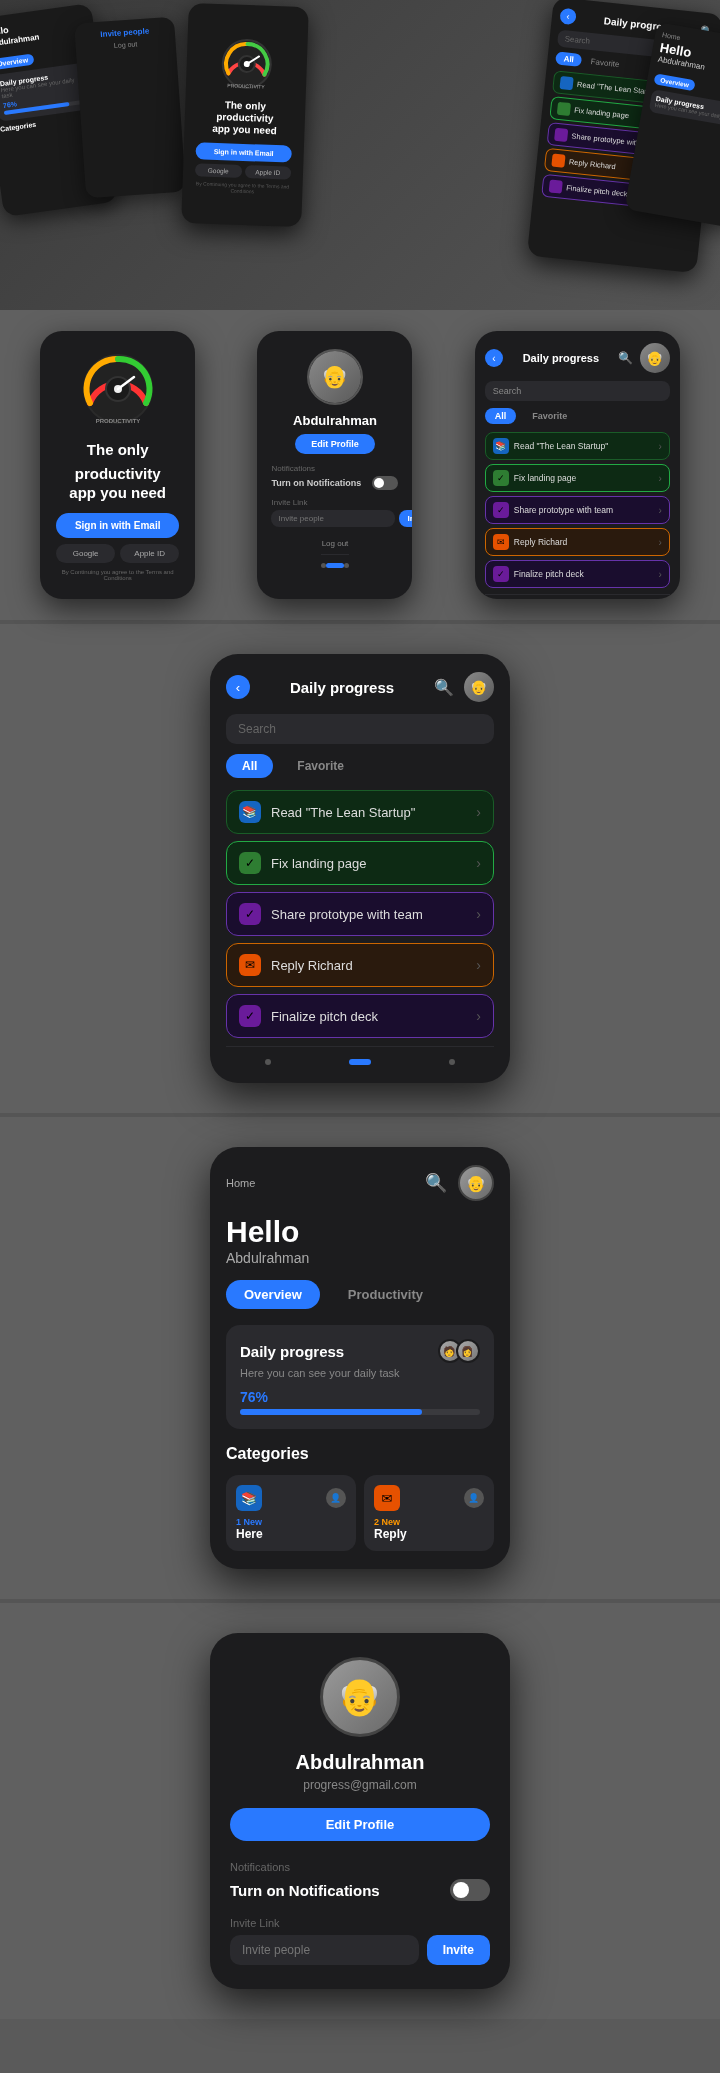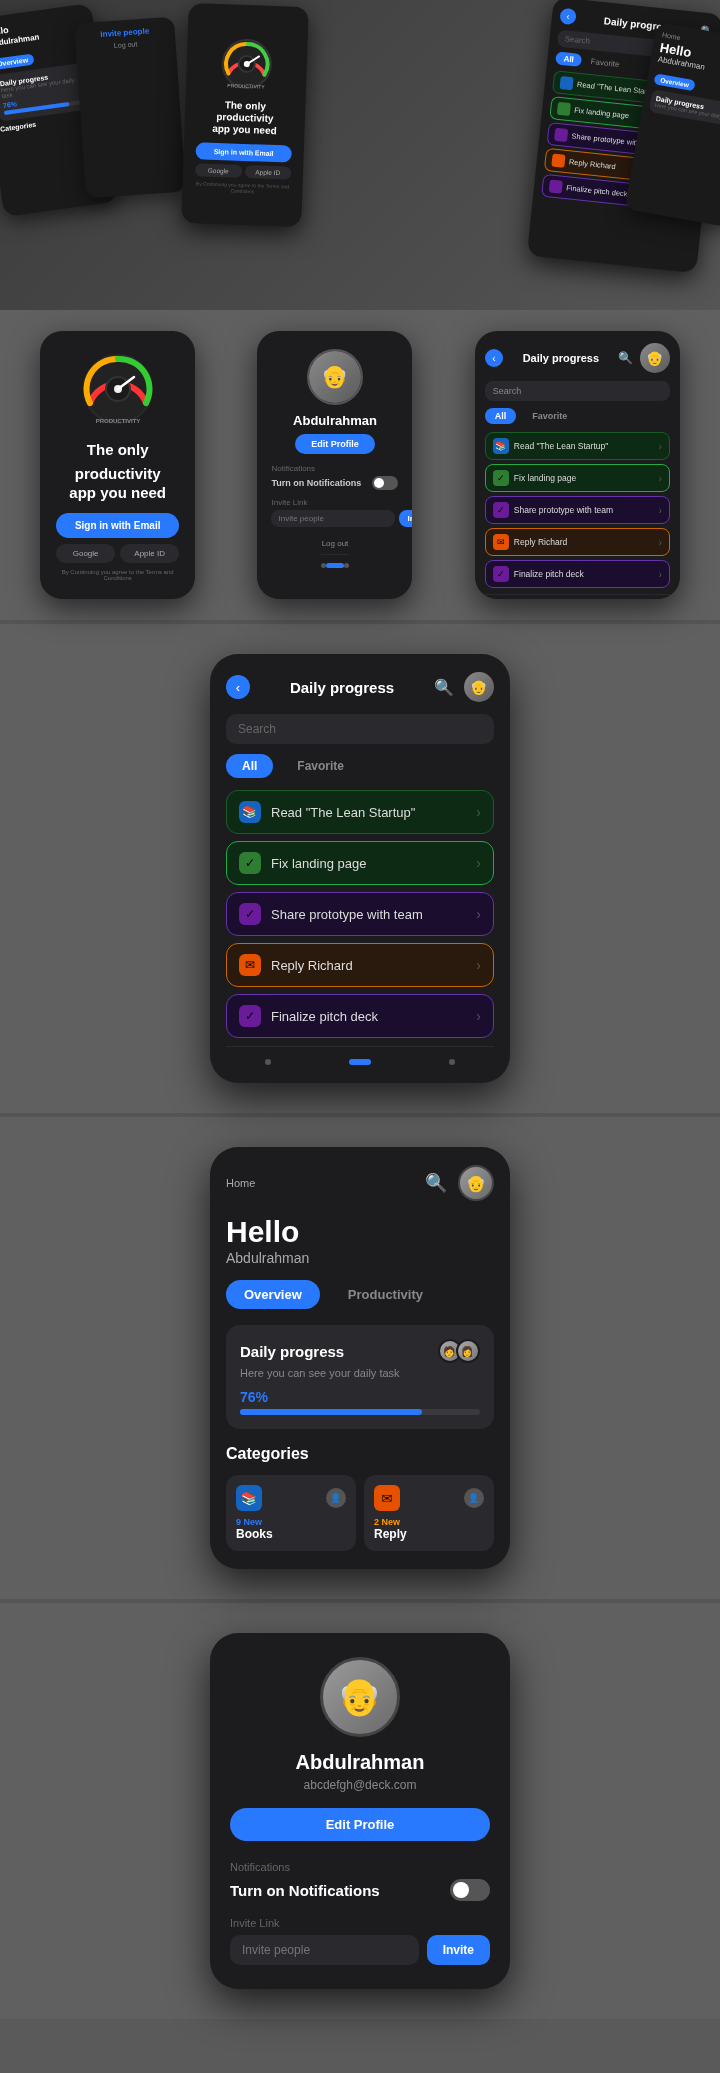--- a/index.html
+++ b/index.html
@@ -1046,42 +1046,42 @@
         <div class="progress-bar-fill" style="width: 76%;"></div>
       </div>
     </div>
     <div class="categories-title">Categories</div>
     <div class="categories-grid">
       <div class="cat-card">
         <div class="cat-icons-row">
           <div class="cat-icon blue">📚</div>
           <div class="cat-small-avatar">👤</div>
         </div>
-        <div class="cat-count">9 New</div>
-        <div class="cat-name">Books</div>
+        <div class="cat-count">1 New</div>
+        <div class="cat-name">Here</div>
       </div>
       <div class="cat-card">
         <div class="cat-icons-row">
           <div class="cat-icon orange">✉</div>
           <div class="cat-small-avatar">👤</div>
         </div>
         <div class="cat-count orange">2 New</div>
         <div class="cat-name">Reply</div>
       </div>
     </div>
   </div>
 </div>
 
 <div class="section-gap"></div>
 
 <div class="large-section" style="padding: 30px 20px;">
   <div class="profile-large-phone">
     <div class="pl-avatar">👴</div>
     <div class="pl-name">Abdulrahman</div>
-    <div class="pl-email">abcdefgh@deck.com</div>
+    <div class="pl-email">progress@gmail.com</div>
     <button class="pl-edit-btn">Edit Profile</button>
     <div class="pl-section-label">Notifications</div>
     <div class="pl-notif-row">
       <span class="pl-notif-label">Turn on Notifications</span>
       <div class="pl-toggle">
         <div class="pl-toggle-knob"></div>
       </div>
     </div>
     <div class="pl-invite-label">Invite Link</div>
     <div class="pl-invite-row">

